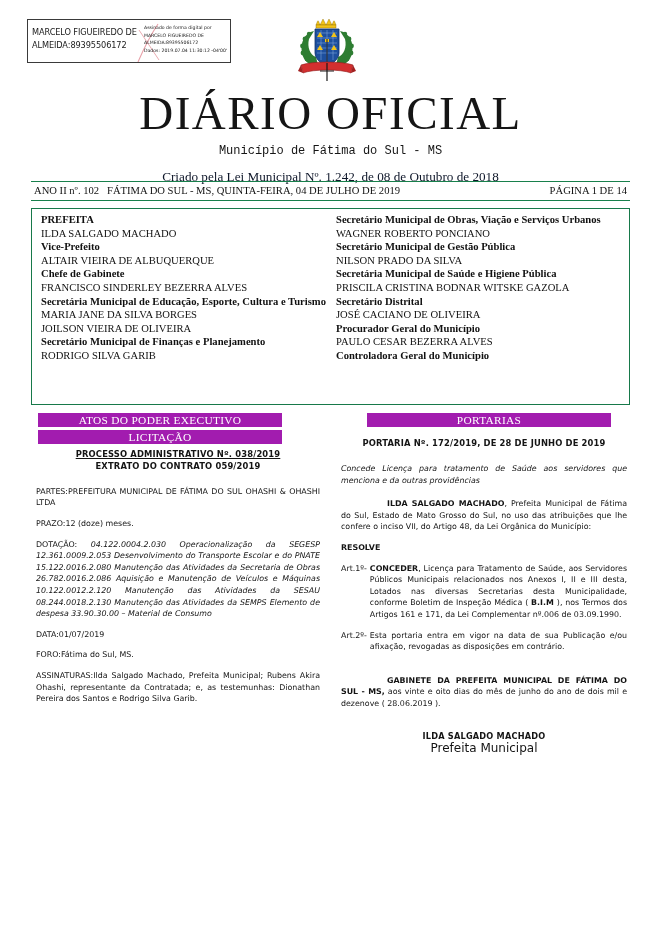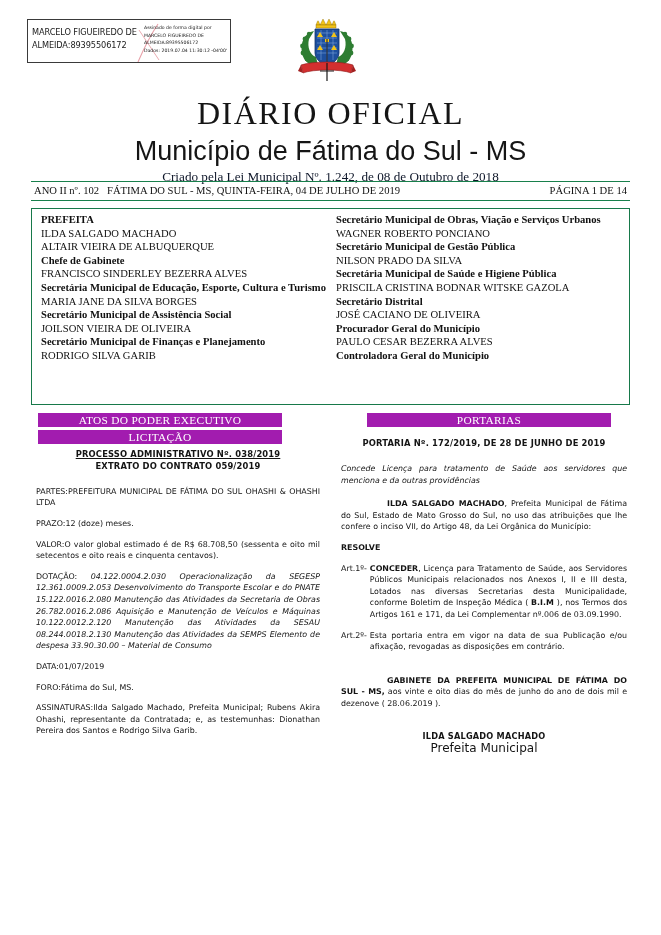--- a/index.html
+++ b/index.html
@@ -72,29 +72,29 @@
   
   .masthead {
     position: absolute;
     left: 0;
     top: 88px;
     width: 661px;
     text-align: center;
   }
   .do-title {
     font-family: "Liberation Serif", serif;
-    font-size: 32px;
+    font-size: 47px;
     line-height: 50px;
     letter-spacing: 1.5px;
     font-weight: normal;
     color: #151515;
   }
   .do-sub {
-    font-family: Liberation Sans, sans-serif;
-    font-size: 27px;
+    font-family: Liberation Mono, monospace;
+    font-size: 12px;
     line-height: 24px;
     color: #151515;
     margin-top: 1px;
   }
   .do-law {
     font-family: "Liberation Serif", serif;
     font-size: 13.2px;
     line-height: 18px;
     color: #0f172a;
     margin-top: 5px;
@@ -331,26 +331,26 @@
       <span class="ed-ano">ANO II nº. 102</span>
       <span class="ed-city">FÁTIMA DO SUL - MS, QUINTA-FEIRA, 04 DE JULHO DE 2019</span>
       <span class="ed-page">PÁGINA 1 DE 14</span>
     </div>
   </div>
 
   <div class="officials">
     <div class="off-col left">
       <div class="off-role">PREFEITA</div>
       <div class="off-person">ILDA SALGADO MACHADO</div>
+      <div class="off-role">Vice-Prefeito</div>
       <div class="off-person">ALTAIR VIEIRA DE ALBUQUERQUE</div>
       <div class="off-role">Chefe de Gabinete</div>
       <div class="off-person">FRANCISCO SINDERLEY BEZERRA ALVES</div>
       <div class="off-role">Secretária Municipal de Educação, Esporte, Cultura e Turismo</div>
       <div class="off-person">MARIA JANE DA SILVA BORGES</div>
-      <div class="off-role">Secretário Municipal de Assistência Social</div>
       <div class="off-person">JOILSON VIEIRA DE OLIVEIRA</div>
       <div class="off-role">Secretário Municipal de Finanças e Planejamento</div>
       <div class="off-person">RODRIGO SILVA GARIB</div>
     </div>
     <div class="off-col right">
       <div class="off-role">Secretário Municipal de Obras, Viação e Serviços Urbanos</div>
       <div class="off-person">WAGNER ROBERTO PONCIANO</div>
       <div class="off-role">Secretário Municipal de Gestão Pública</div>
       <div class="off-person">NILSON PRADO DA SILVA</div>
       <div class="off-role">Secretária Municipal de Saúde e Higiene Pública</div>
@@ -378,23 +378,20 @@
 
     <p class="p">
       <span>PARTES:</span><span>PREFEITURA MUNICIPAL DE FÁTIMA DO SUL OHASHI &amp; OHASHI LTDA</span>
     </p>
 
 
     <p class="p noj">
       <span>PRAZO:</span><span>12 (doze) meses.</span>
     </p>
 
-    <p class="p">
-      <span>VALOR:</span><span>O valor global estimado é de R$ 68.708,50 (sessenta e oito mil setecentos e oito reais e cinquenta centavos).</span>
-    </p>
 
     <div class="dotacao">
       <span class="lead">DOTAÇÃO: </span><span>04.122.0004.2.030 Operacionalização da SEGESP</span>
       <span>12.361.0009.2.053 Desenvolvimento do Transporte Escolar e do PNATE</span>
       <span>15.122.0016.2.080 Manutenção das Atividades da Secretaria de Obras</span>
       <span>26.782.0016.2.086 Aquisição e Manutenção de Veículos e Máquinas</span>
       <span>10.122.0012.2.120 Manutenção das Atividades da SESAU</span>
       <span>08.244.0018.2.130 Manutenção das Atividades da SEMPS</span>
       <span>Elemento de despesa 33.90.30.00 – Material de Consumo</span>
     </div>

